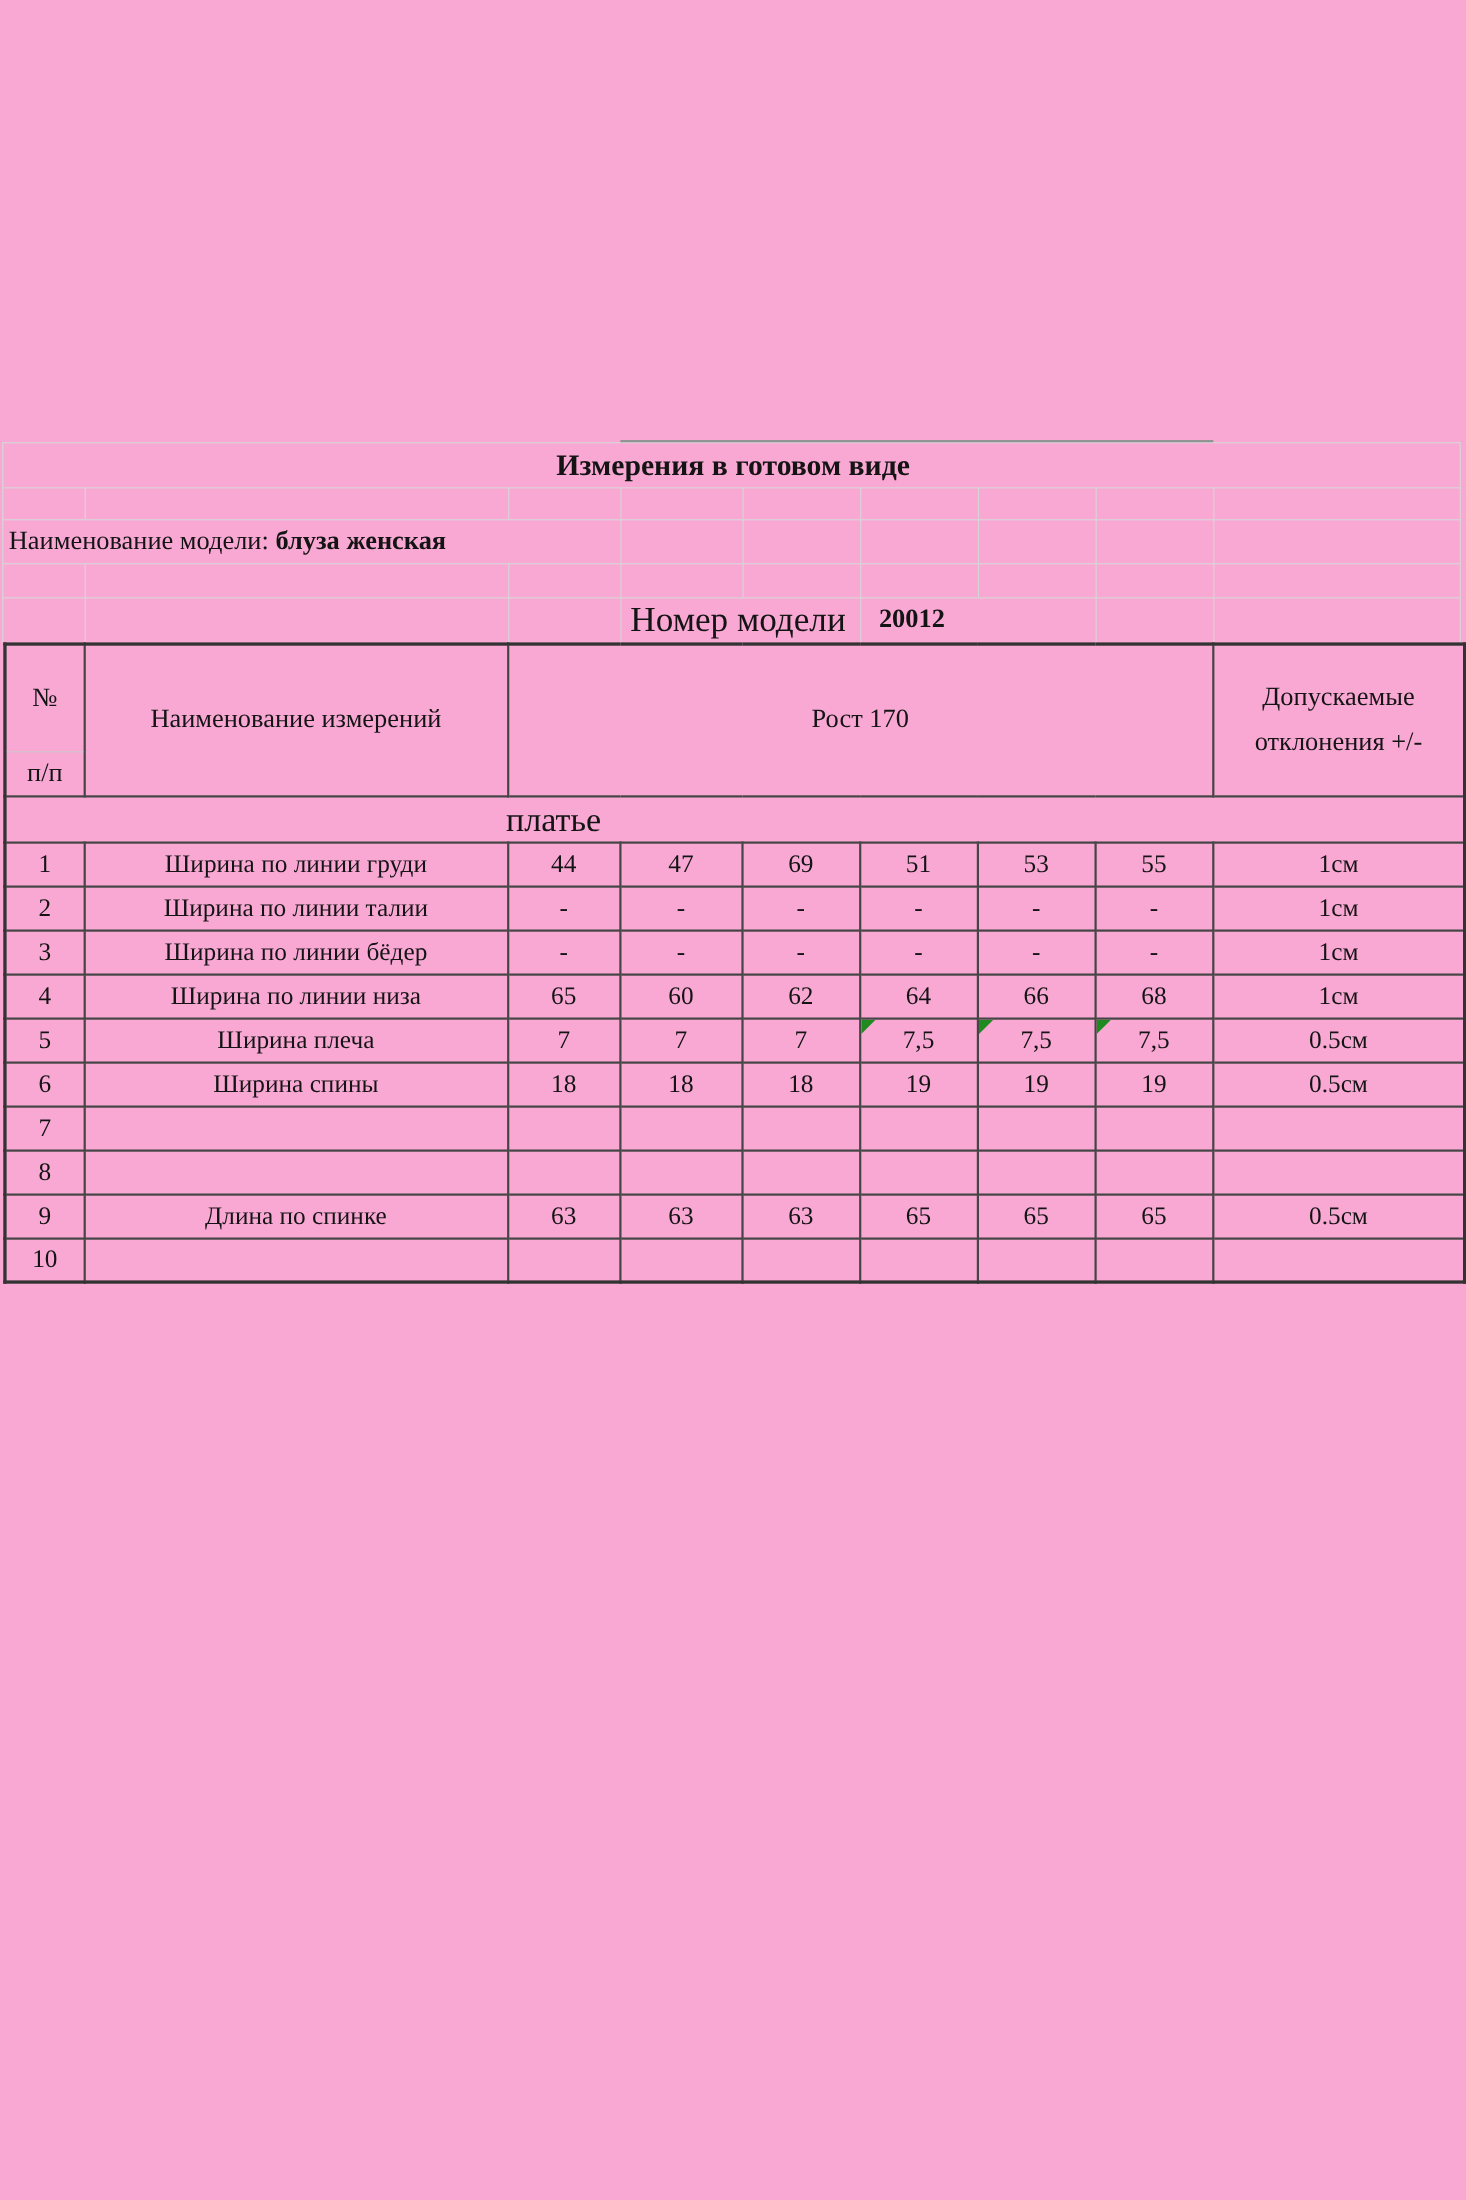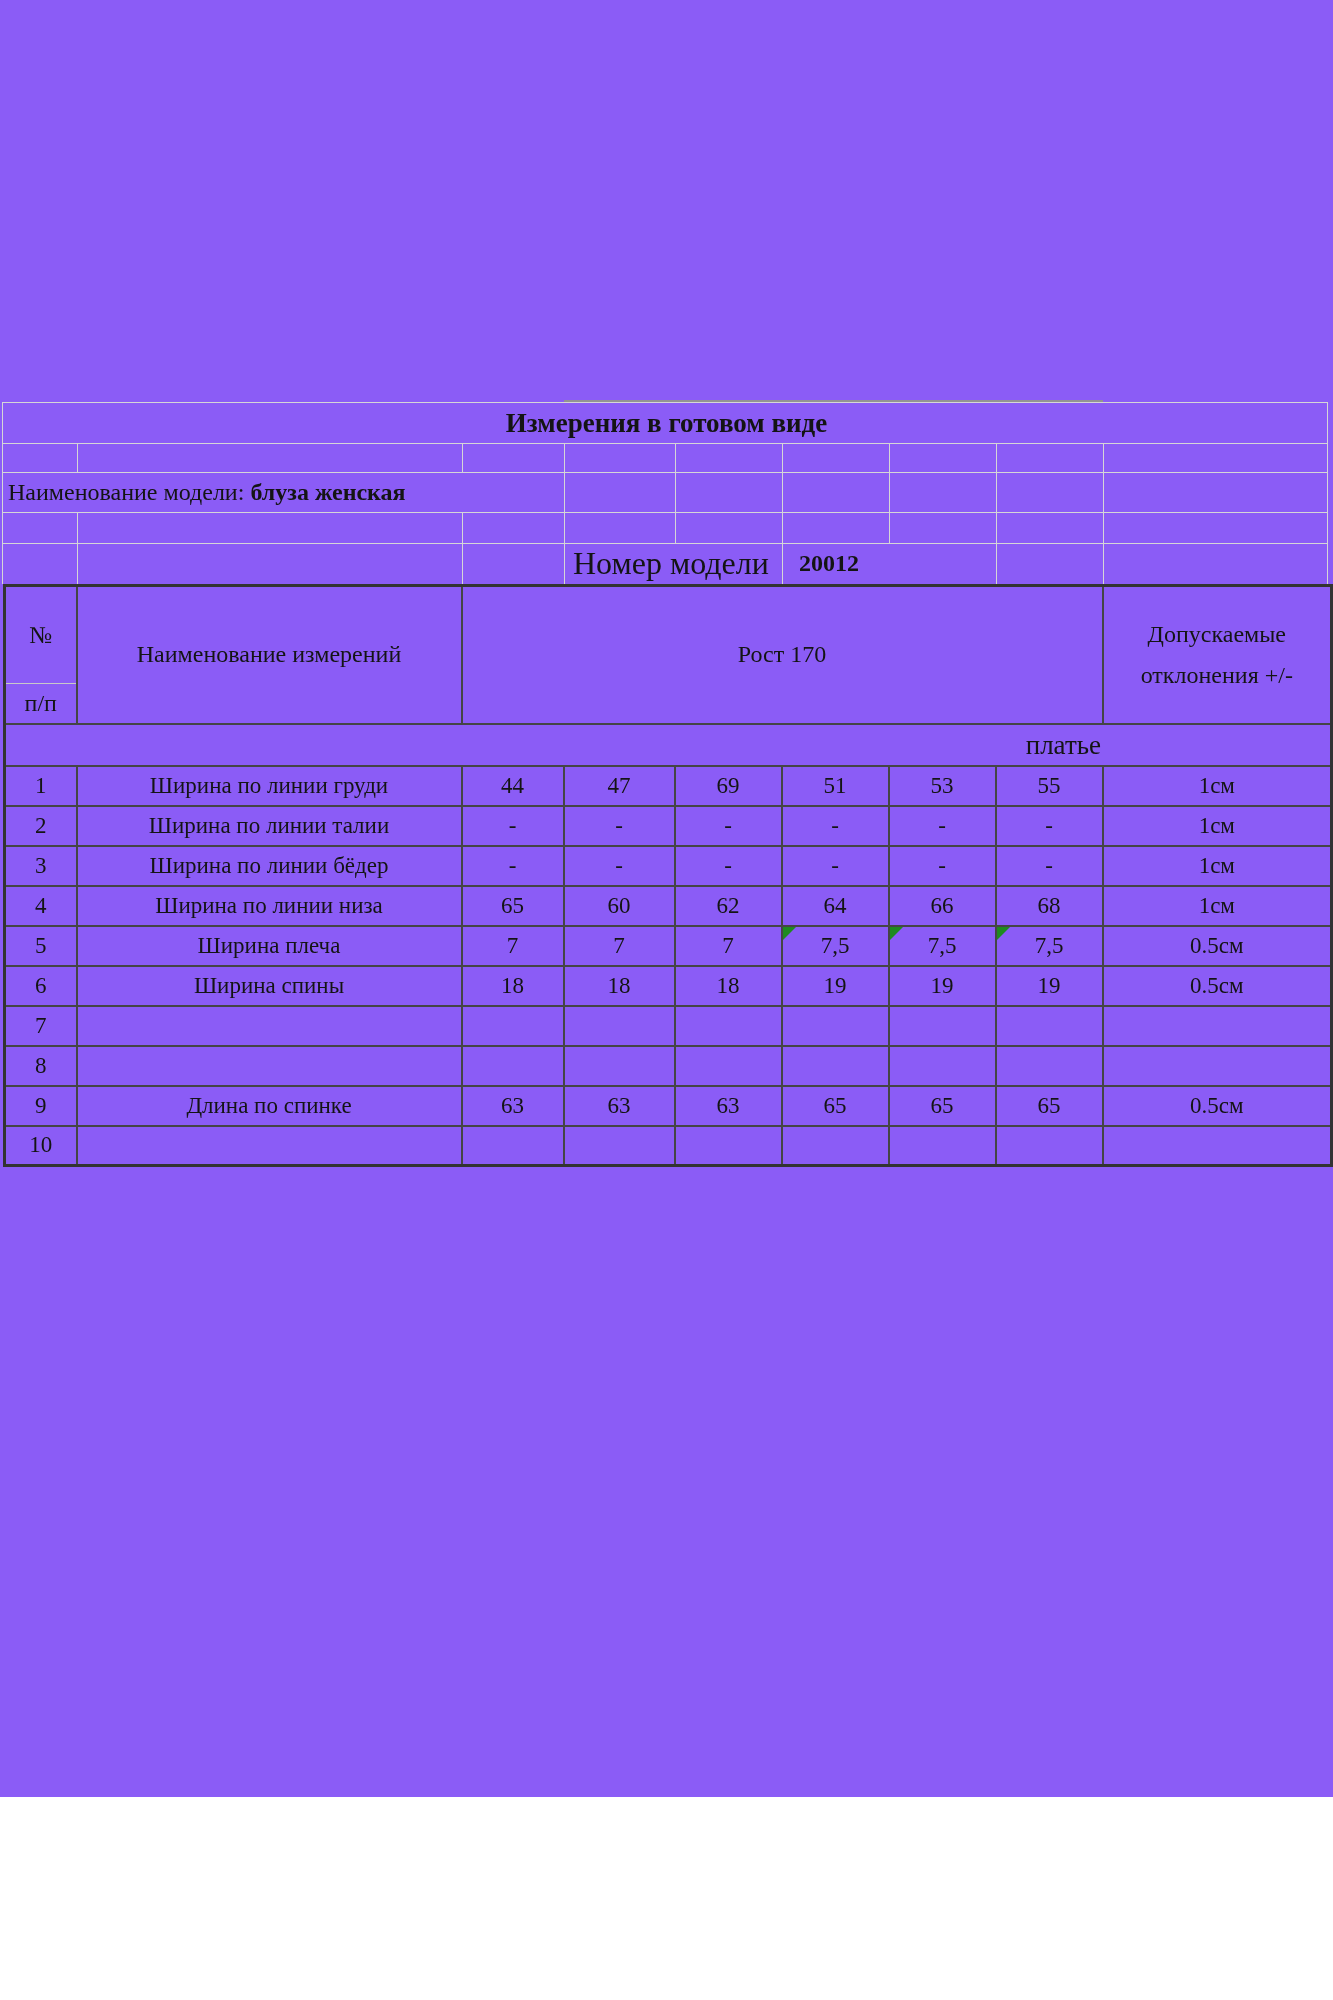--- a/index.html
+++ b/index.html
@@ -6,21 +6,21 @@
     --border-dark:#454545;
     --border-outer:#333333;
     --grid-light:#d6d6d6;
     --grid-mid:#939393;
     --flag-green:#1f8a1f;
     --ink:#141414;
   }
   *{margin:0;padding:0;box-sizing:border-box;}
   html,body{background:#ffffff;}
   .page{
-    position:relative;width:1333px;height:1797px;background:#8b5cf6;
+    position:relative;width:1333px;height:2000px;background:#f9a8d4;
     font-family:"Liberation Serif","DejaVu Serif",serif;color:var(--ink);
     overflow:hidden;
   }
   
   .gl-h{position:absolute;height:1px;background:var(--grid-light);}
   .gl-v{position:absolute;width:1px;background:var(--grid-light);}
   .gl-dark{position:absolute;left:564px;top:400px;width:539px;height:2px;background:var(--grid-mid);}
   .sheet-title{
     position:absolute;left:0;top:403px;width:1333px;height:40px;line-height:40px;
     text-align:center;font-weight:bold;font-size:27px;
@@ -54,21 +54,21 @@
   tr.r-data{height:40px;}
   .c-num-head{padding:0;}
   .num-top{
     height:97px;display:flex;align-items:center;justify-content:center;
     border-bottom:1px solid #c9c9c9;
   }
   .num-bottom{height:38px;display:flex;align-items:center;justify-content:center;}
   .c-tol-head div{line-height:41px;}
   .c-section span{
     position:absolute;left:454px;top:0;width:641px;height:100%;
-    line-height:40px;text-align:right;font-size:27px;
+    line-height:40px;text-align:left;font-size:31px;
   }
   td .corner{
     position:absolute;top:0;left:0;width:0;height:0;
     border-top:13px solid var(--flag-green);
     border-right:13px solid transparent;
   }
 </style>
 </head>
 <body>
 

